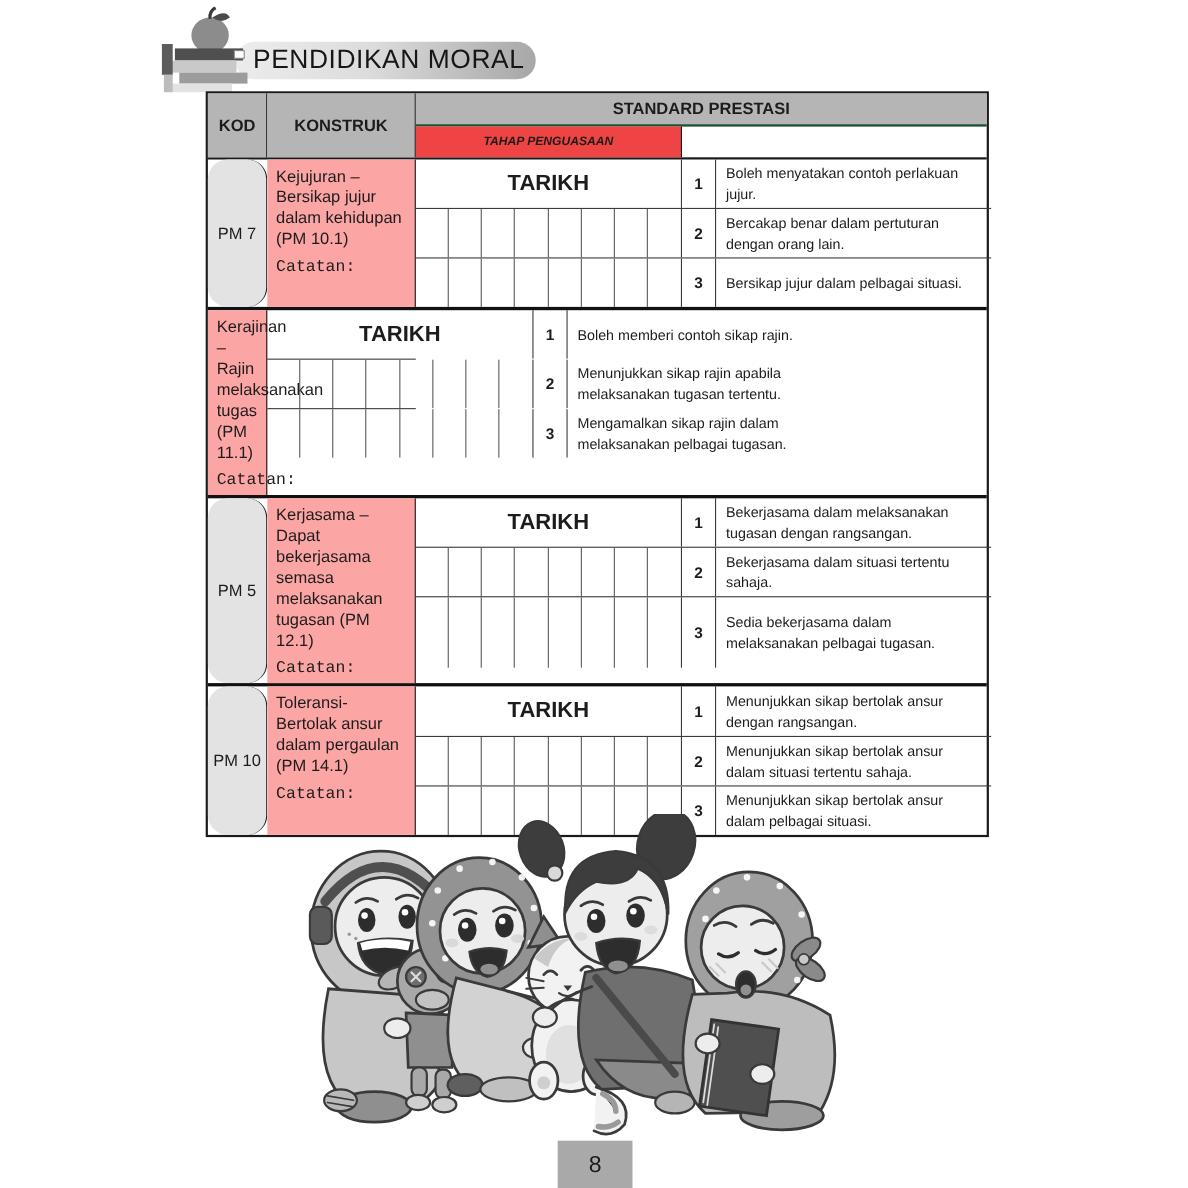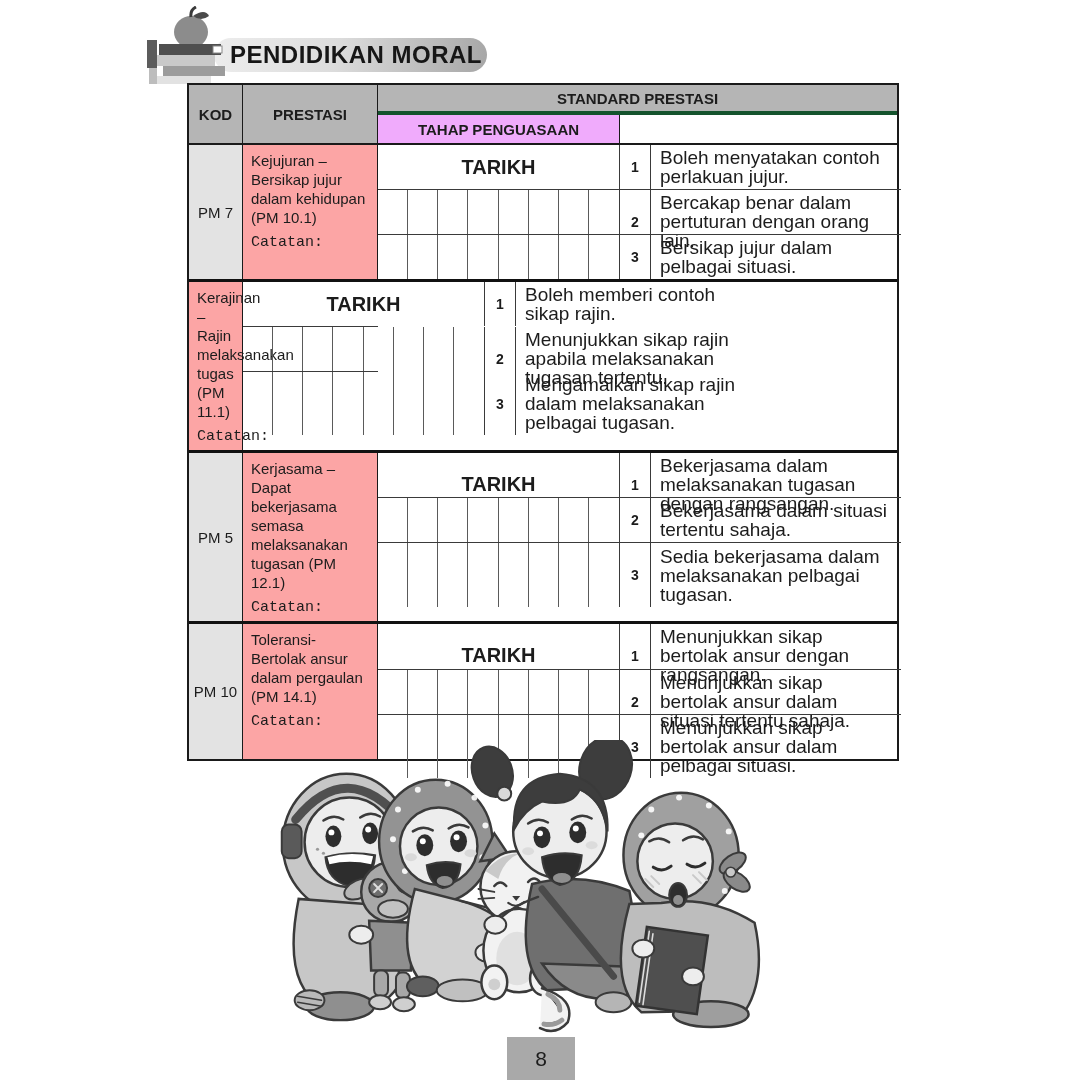--- a/index.html
+++ b/index.html
@@ -5,53 +5,53 @@
   * { margin:0; padding:0; box-sizing:border-box; }
   html,body { width:1080px; height:1080px; background:#ffffff; overflow:hidden;
     font-family:"Liberation Sans", sans-serif; color:#1c1c1c; }
   .page { position:relative; width:1080px; height:1080px; background:#fff; }
 
   
   .hdr { position:absolute; left:147px; top:6px; width:560px; height:78px; }
   .banner { position:absolute; left:67px; top:32px; width:273px; height:34px;
     background:linear-gradient(100deg,#ededed 0%,#dcdcdc 45%,#a6a6a6 100%);
     border-radius:17px; display:flex; align-items:center; padding-left:16px; }
-  .banner span { font-size:24px; font-weight:bold; letter-spacing:.5px; color:#161616; }
+  .banner span { font-size:24px; font-weight:normal; letter-spacing:.5px; color:#161616; }
   .logo { position:absolute; left:0; top:0; width:86px; height:78px; }
 
   
   .tbl { position:absolute; left:187px; top:83px; width:712px; border:2px solid #1a1a1a; }
   .thead { display:grid; grid-template-columns:54px 135px 519px;border-radius:16px; }
   .th-kod,.th-kon { background:#b5b5b5; display:flex; align-items:center; justify-content:center;
     font-weight:bold; font-size:15px; border-right:1px solid #1a1a1a; }
   .sp-title { background:#b5b5b5; height:30px; display:flex; align-items:center; justify-content:center;
-    font-weight:bold; font-size:15px; border-bottom:4px solid #14532d; }
+    font-weight:bold; font-size:15px; border-bottom:2px solid #14532d; }
   .sp-sub { display:grid; grid-template-columns:242px 277px; height:28px; }
-  .sp-sub > div { background:#f0abfc; display:flex; align-items:center; justify-content:center;
-    font-weight:bold; font-size:15px; }
+  .sp-sub > div { background:#ef4444; display:flex; align-items:center; justify-content:center;
+    font-weight:bold; font-size:11px;font-style:italic; }
   .sp-sub > div:first-child { border-right:1px solid #1a1a1a; }
 
   .grp { display:grid; grid-template-columns:54px 135px 523px; border-top:3px solid #111; }
   .grp.first { border-top:2px solid #1a1a1a; }
   .g-kod { background:#e3e3e3; border-right:1px solid #1a1a1a; display:flex; align-items:center;
-    justify-content:center; font-size:15px; }
+    justify-content:center; font-size:15px;border-radius:18px; }
   .g-kon { background:#fca5a5; border-right:1px solid #1a1a1a; padding:6px 4px 4px 8px;
     font-size:15px; line-height:19px; }
   .catatan { margin-top:6px;font-family:Liberation Mono, monospace; }
   .g-right { display:flex; flex-direction:column; }
   .srow { display:grid; grid-template-columns:242px 31px 246px; border-top:1px solid #3a3a3a; }
   .srow.r1 { border-top:none; }
   .tarikh { display:flex; align-items:center; justify-content:center; font-weight:bold;
     font-size:20px; border-right:1px solid #3a3a3a; }
   .dates { display:grid; grid-template-columns:repeat(8,1fr); border-right:1px solid #3a3a3a; }
   .date-cell { border-right:1px solid #5a5a5a; }
   .date-cell:last-child { border-right:none; }
   .num { display:flex; align-items:center; justify-content:center; font-weight:bold;
     font-size:14px; border-right:1px solid #3a3a3a; }
-  .taf { display:flex; align-items:center; padding:3px 4px 3px 9px; font-size:19px; line-height:19px; }
+  .taf { display:flex; align-items:center; padding:3px 4px 3px 9px; font-size:13px; line-height:19px; }
   .h44{height:44px;} .h45{height:45px;} .h65{height:65px;}
 
   
   .illus { position:absolute; left:243px; top:740px; width:598px; height:298px; }
   .pageno { position:absolute; left:507px; top:1037px; width:68px; height:43px; background:#a9a9a9;
     display:flex; align-items:center; justify-content:center; font-size:21px; color:#1c1c1c; }
 </style>
 </head>
 <body>
 
@@ -73,21 +73,21 @@
         <rect x="6" y="70" width="58" height="8" fill="#e2e2e2"></rect>
         <rect x="0" y="34" width="10" height="28" fill="#5c5c5c"></rect>
         <rect x="2" y="62" width="8" height="16" fill="#bdbdbd"></rect>
       </svg>
     </div>
   </div>
 
   <div class="tbl">
     <div class="thead">
       <div class="th-kod">KOD</div>
-      <div class="th-kon">PRESTASI</div>
+      <div class="th-kon">KONSTRUK</div>
       <div>
         <div class="sp-title">STANDARD PRESTASI</div>
         <div class="sp-sub">
           <div>TAHAP PENGUASAAN</div>
         </div>
       </div>
     </div>
 
     <div class="grp first">
       <div class="g-kod">PM 7</div>

